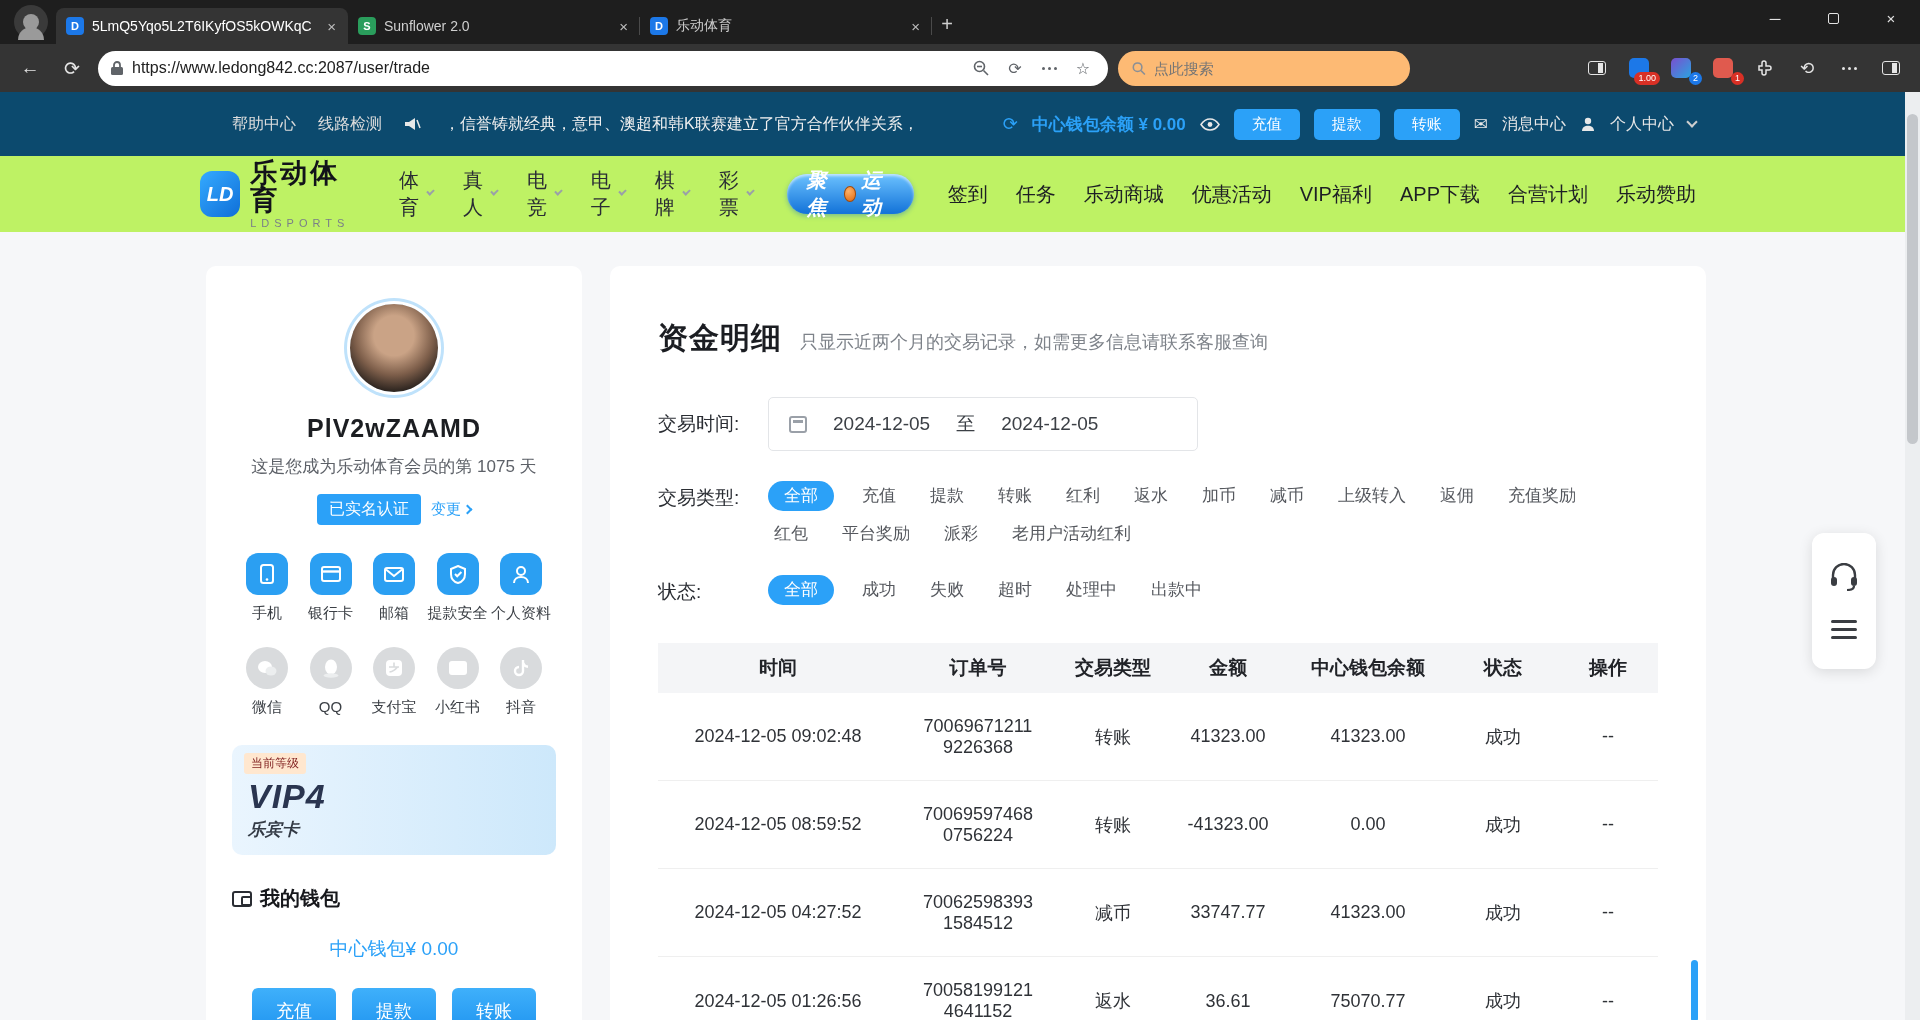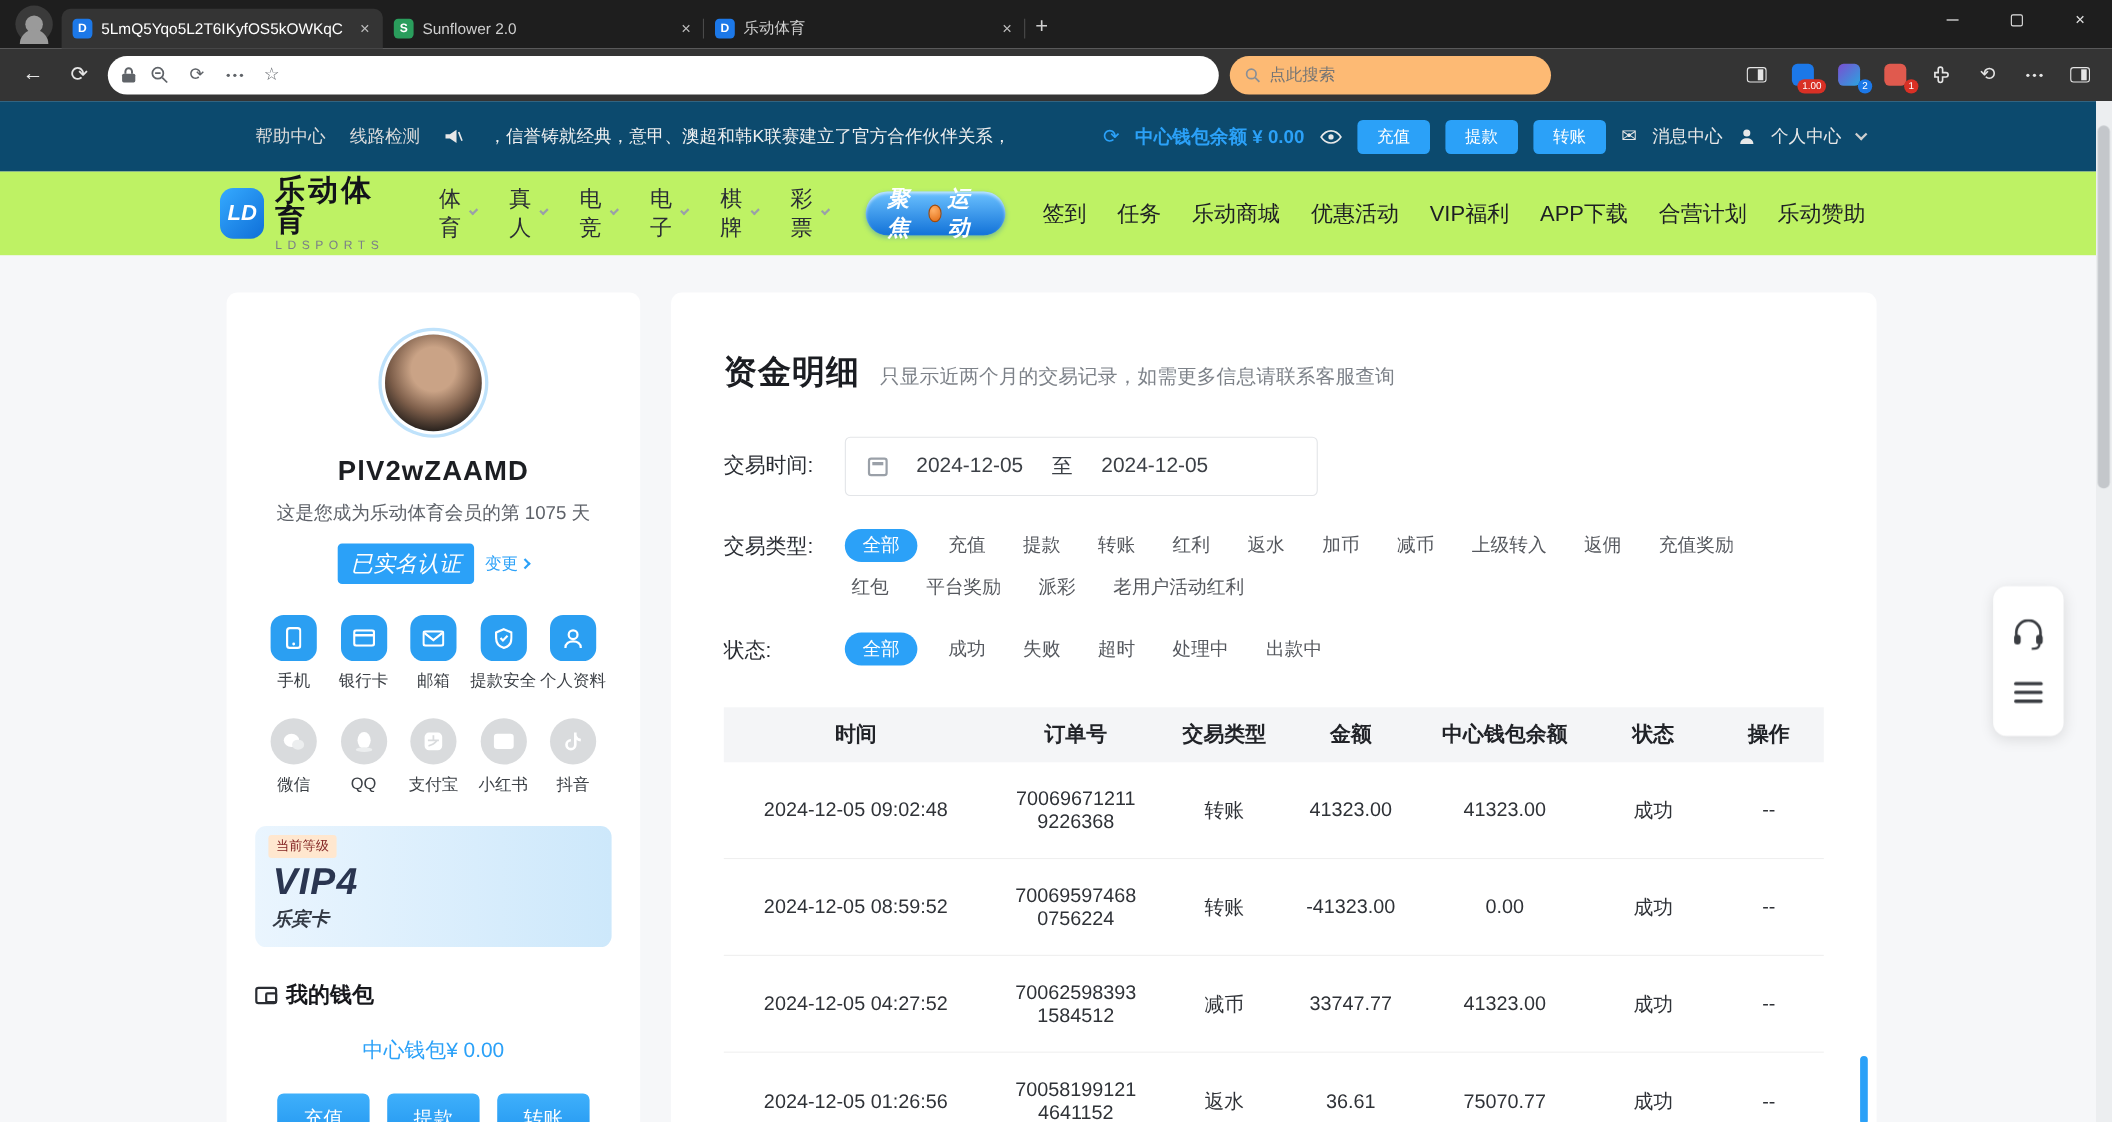--- a/index.html
+++ b/index.html
@@ -66,21 +66,21 @@
   
   .content { display:flex; gap:28px; padding:34px 0 0 206px; align-items:flex-start; }
   .card { background:#fff; border-radius:10px; }
 
   
   .side { width:376px; flex:none; padding:38px 26px 40px; display:flex; flex-direction:column; align-items:center; }
   .avatar { width:88px; height:88px; border-radius:50%; background:radial-gradient(circle at 50% 36%, #caa386 0 28%, #7d5e4a 55%, #2c241f 78%); box-shadow:0 0 0 3px #fff, 0 0 0 6px #bfe2fb; }
   .uname { font-size:25px; font-weight:bold; color:#1c1e22; margin-top:22px; letter-spacing:1px; }
   .member-days { font-size:17px; color:#5d6168; margin-top:12px; }
   .ver-row { display:flex; align-items:center; gap:10px; margin-top:16px; }
-  .ver-badge { background:#2ba1f8; color:#fff; font-size:20px; padding:5px 12px; border-radius:4px;font-style:italic; }
+  .ver-badge { background:#2ba1f8; color:#fff; font-size:16px; padding:5px 12px; border-radius:4px; }
   .chg-link { color:#2ba1f8; font-size:15px; display:flex; align-items:center; gap:3px; }
   .chg-chev { width:7px; height:7px; border-right:2px solid #2ba1f8; border-bottom:2px solid #2ba1f8; transform:rotate(-45deg); }
   .ico-grid { display:flex; width:100%; justify-content:space-between; margin-top:28px; padding:0 4px; }
   .ico-cell { display:flex; flex-direction:column; align-items:center; gap:9px; width:62px; }
   .ico-box { width:42px; height:42px; border-radius:12px; background:#2b9ff2; display:flex; align-items:center; justify-content:center; }
   .ico-box.gray { background:#d9dbdd; border-radius:50%; }
   .ico-label { font-size:15px; color:#3c4046; white-space:nowrap; }
   .vip-card { width:100%; margin-top:28px; border-radius:10px; background:linear-gradient(90deg,#eaf5fe,#cde8fb); padding:12px 16px 14px; position:relative; display:flex; justify-content:space-between; }
   .vip-tag { position:absolute; top:8px; left:12px; background:#ffe7cf; color:#7f1d1d; font-size:12px; padding:2px 7px; border-radius:3px; }
   .vip-level { font-size:34px; font-weight:bold; font-style:italic; color:#2a3550; margin-top:20px; letter-spacing:1px; }
@@ -168,20 +168,21 @@
 
 <div class="toolbar">
   <div class="nav-ico">←</div>
   <div class="nav-ico">⟳</div>
 
   <div class="urlpill">
     <svg class="icon" width="14" height="16" viewBox="0 0 14 16">
         <rect x="1" y="7" width="12" height="8" rx="1.5" fill="#5f6368"></rect>
         <path d="M4 7V5a3 3 0 0 1 6 0v2" stroke="#5f6368" stroke-width="1.8" fill="none"></path>
       </svg>
+    <span class="url-text">https://www.ledong842.cc:2087/user/trade</span>
     <span class="pill-ico">
         <svg class="icon" width="16" height="16" viewBox="0 0 16 16">
           <circle cx="6.5" cy="6.5" r="5" stroke="#5f6368" stroke-width="1.6" fill="none"></circle>
           <line x1="10.5" y1="10.5" x2="15" y2="15" stroke="#5f6368" stroke-width="1.6"></line>
           <line x1="4" y1="6.5" x2="9" y2="6.5" stroke="#5f6368" stroke-width="1.6"></line>
         </svg>
       </span>
     <span class="pill-ico">⟳</span>
     <span class="pill-ico">
         <span class="dots">

